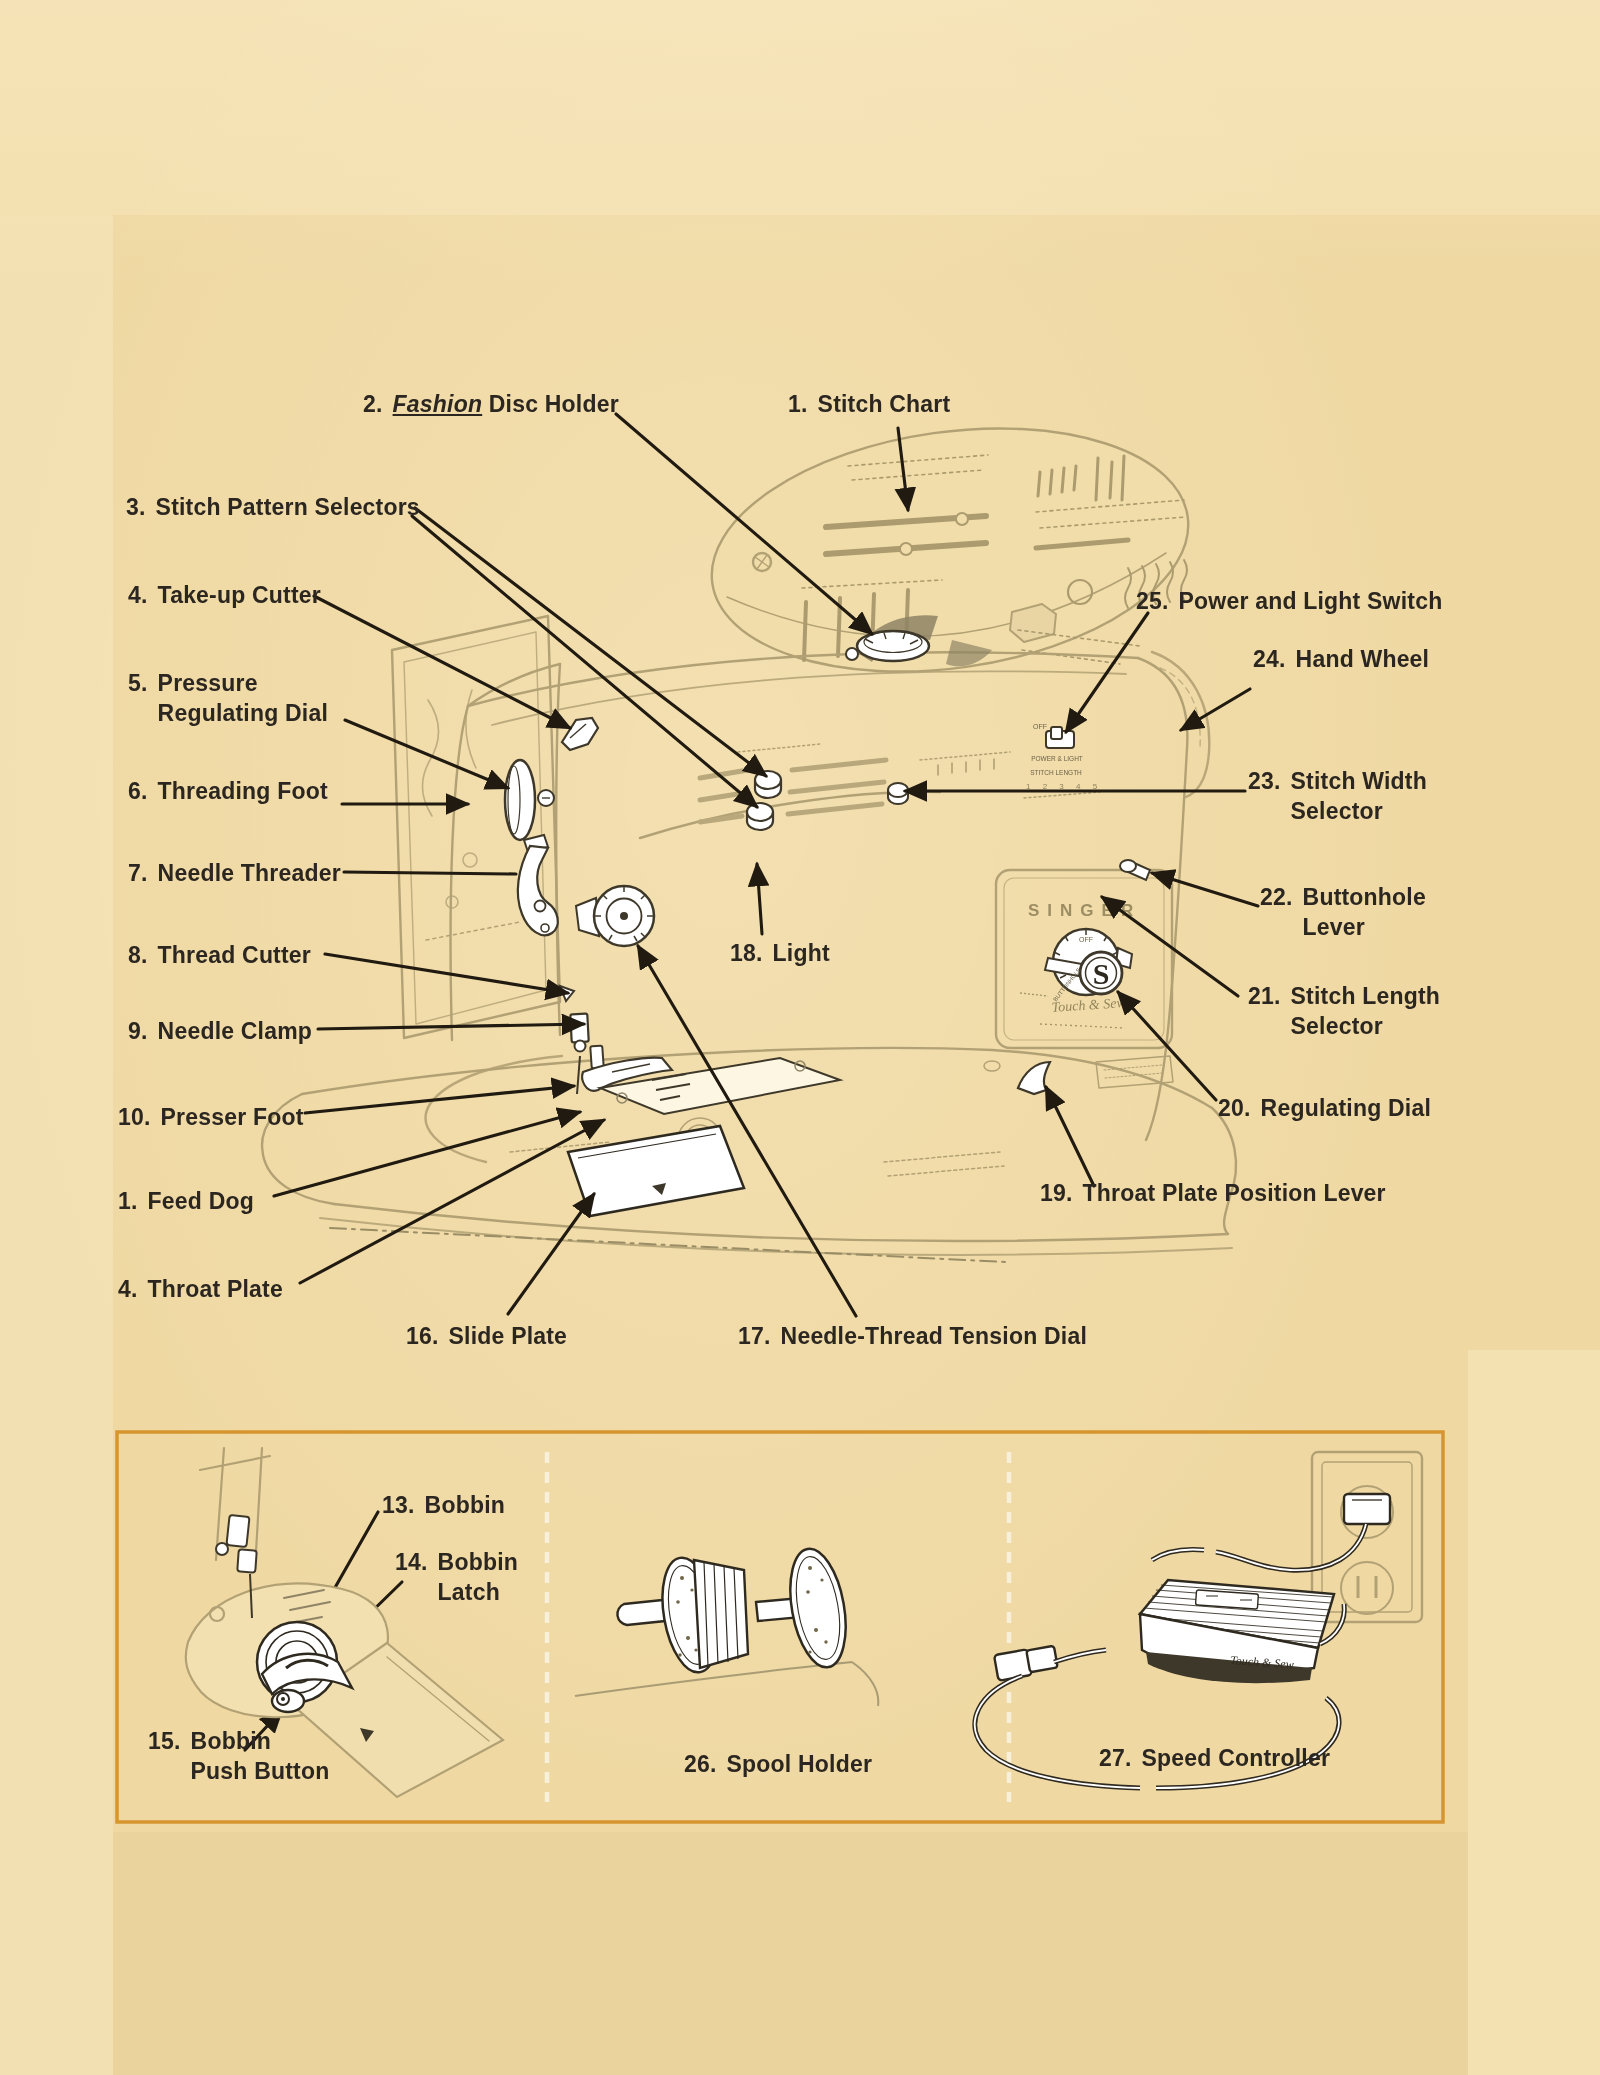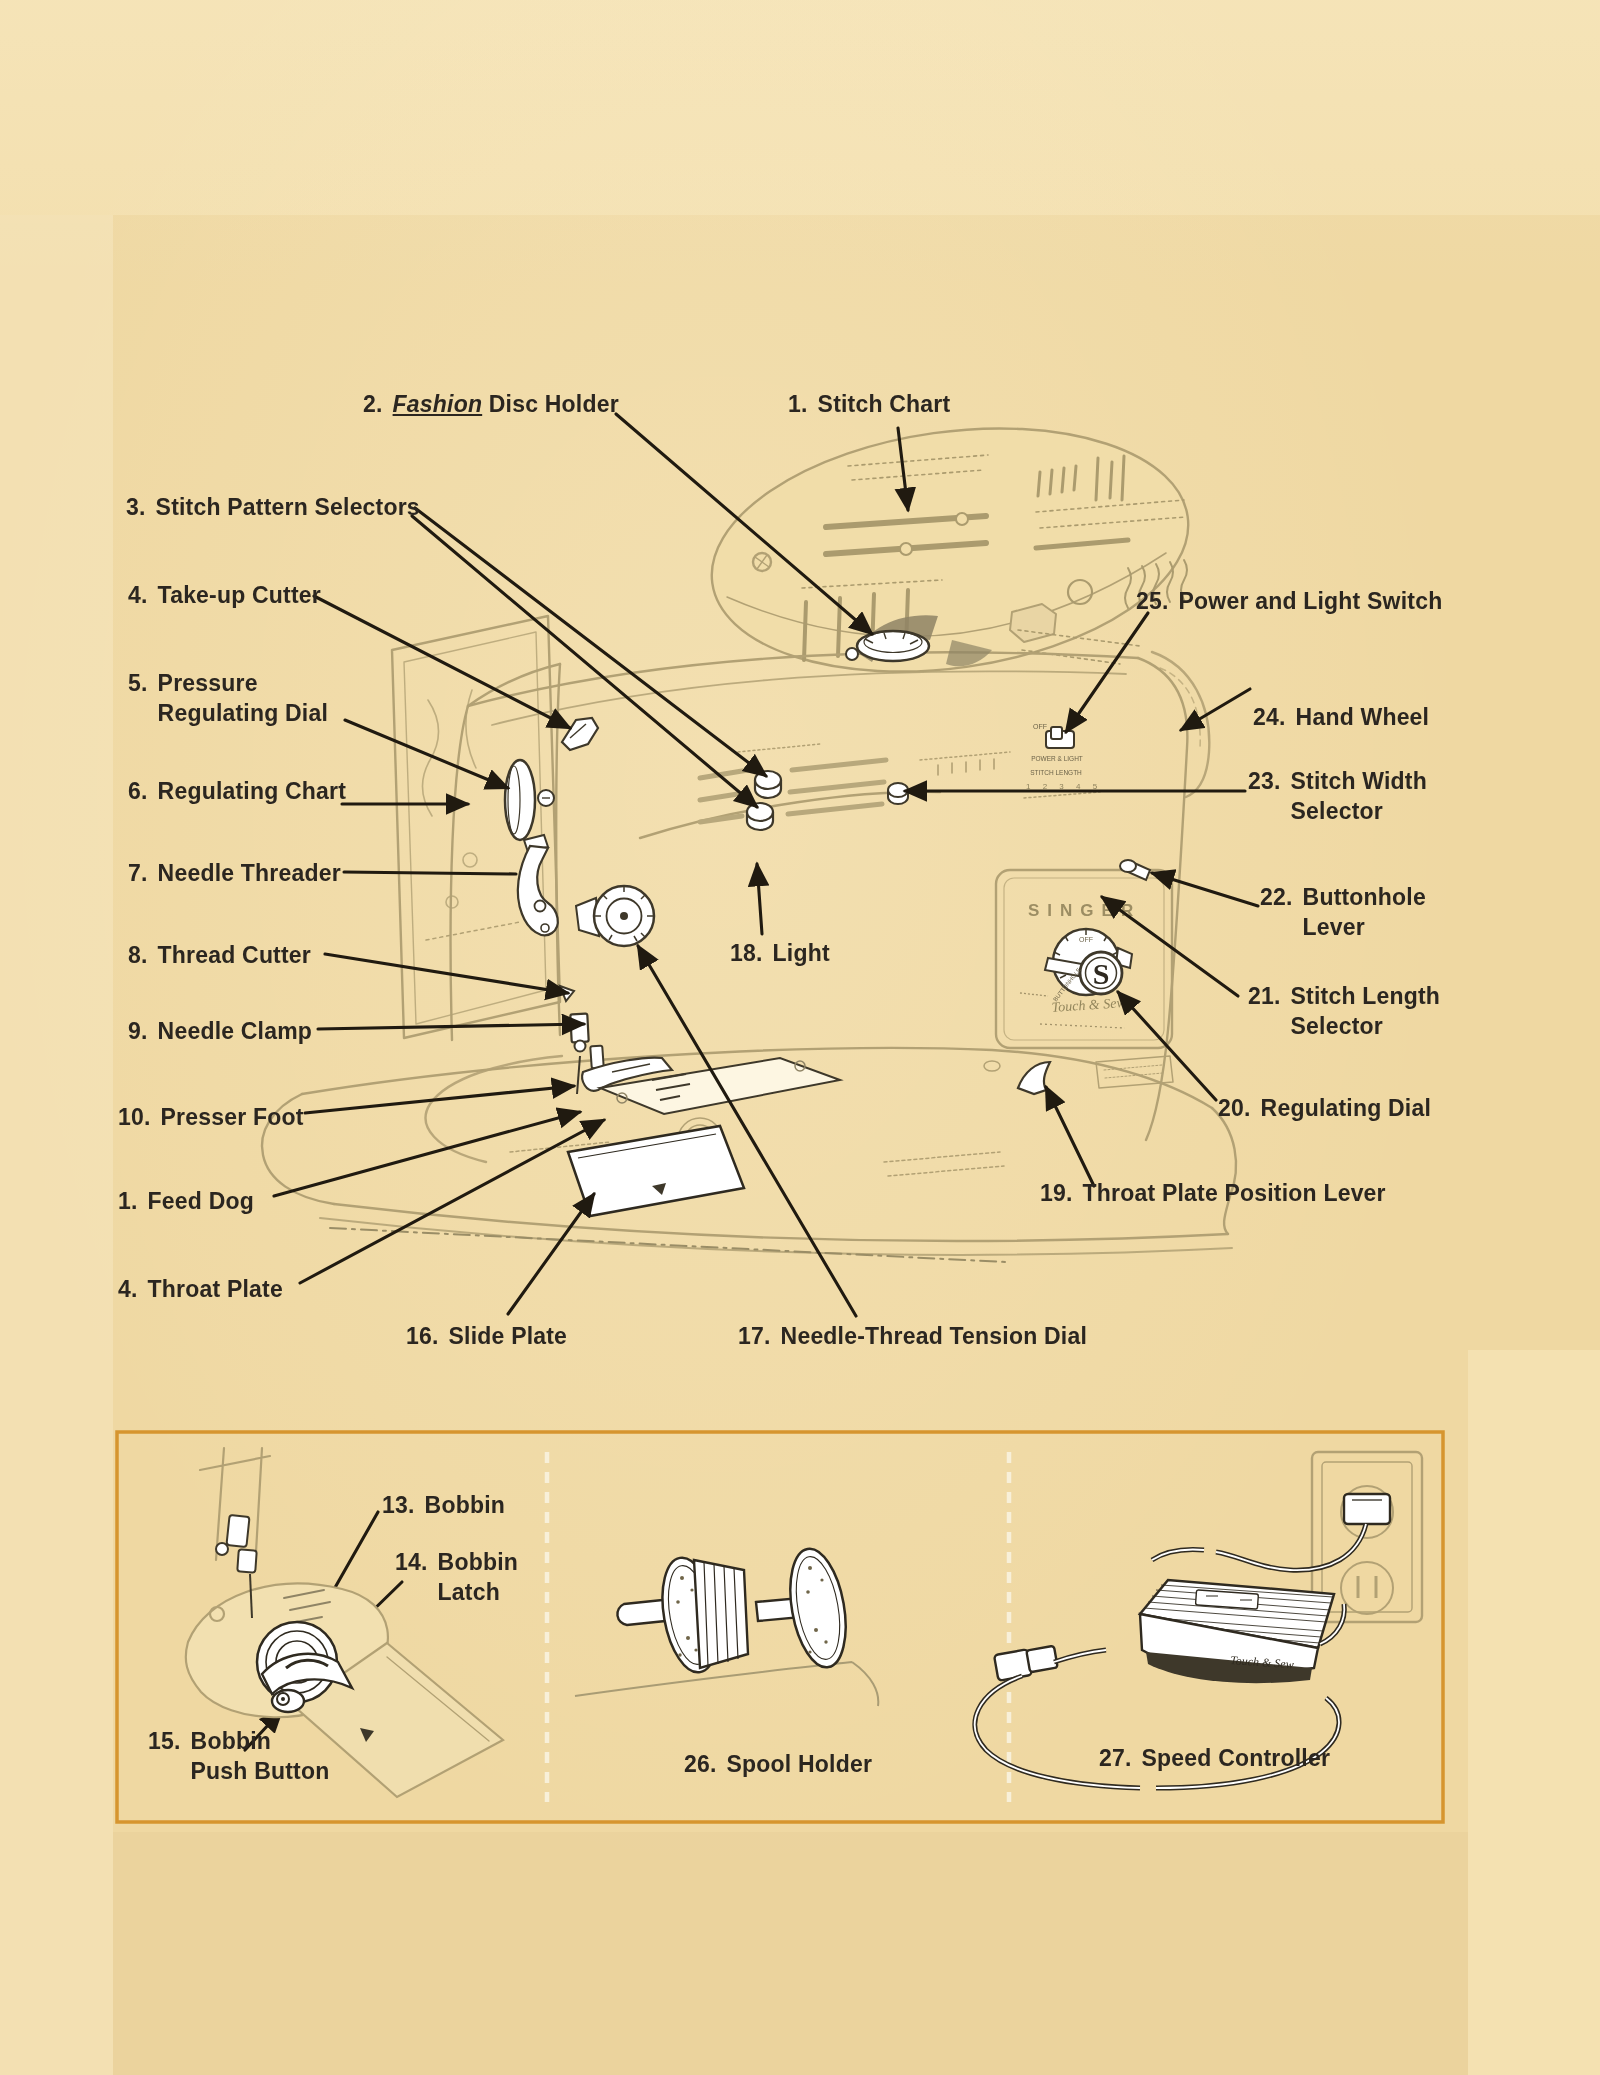--- a/index.html
+++ b/index.html
@@ -363,21 +363,21 @@
     <span class="num">4.</span>
     <span class="t1">Take-up Cutter</span>
   </div>
   <div class="lbl" style="left:128px;top:668px">
     <span class="num">5.</span>
     <span class="t1">Pressure</span>
     <span class="t2">Regulating Dial</span>
   </div>
   <div class="lbl" style="left:128px;top:776px">
     <span class="num">6.</span>
-    <span class="t1">Regulating Chart</span>
+    <span class="t1">Threading Foot</span>
   </div>
   <div class="lbl" style="left:128px;top:858px">
     <span class="num">7.</span>
     <span class="t1">Needle Threader</span>
   </div>
   <div class="lbl" style="left:128px;top:940px">
     <span class="num">8.</span>
     <span class="t1">Thread Cutter</span>
   </div>
   <div class="lbl" style="left:128px;top:1016px">
@@ -424,21 +424,21 @@
   <div class="lbl" style="left:1260px;top:882px">
     <span class="num">22.</span>
     <span class="t1">Buttonhole</span>
     <span class="t2">Lever</span>
   </div>
   <div class="lbl" style="left:1248px;top:766px">
     <span class="num">23.</span>
     <span class="t1">Stitch Width</span>
     <span class="t2">Selector</span>
   </div>
-  <div class="lbl" style="left:1253px;top:702px">
+  <div class="lbl" style="left:1253px;top:644px">
     <span class="num">24.</span>
     <span class="t1">Hand Wheel</span>
   </div>
   <div class="lbl" style="left:1136px;top:586px">
     <span class="num">25.</span>
     <span class="t1">Power and Light Switch</span>
   </div>
 
   <div class="lbl" style="left:382px;top:1490px">
     <span class="num">13.</span>

